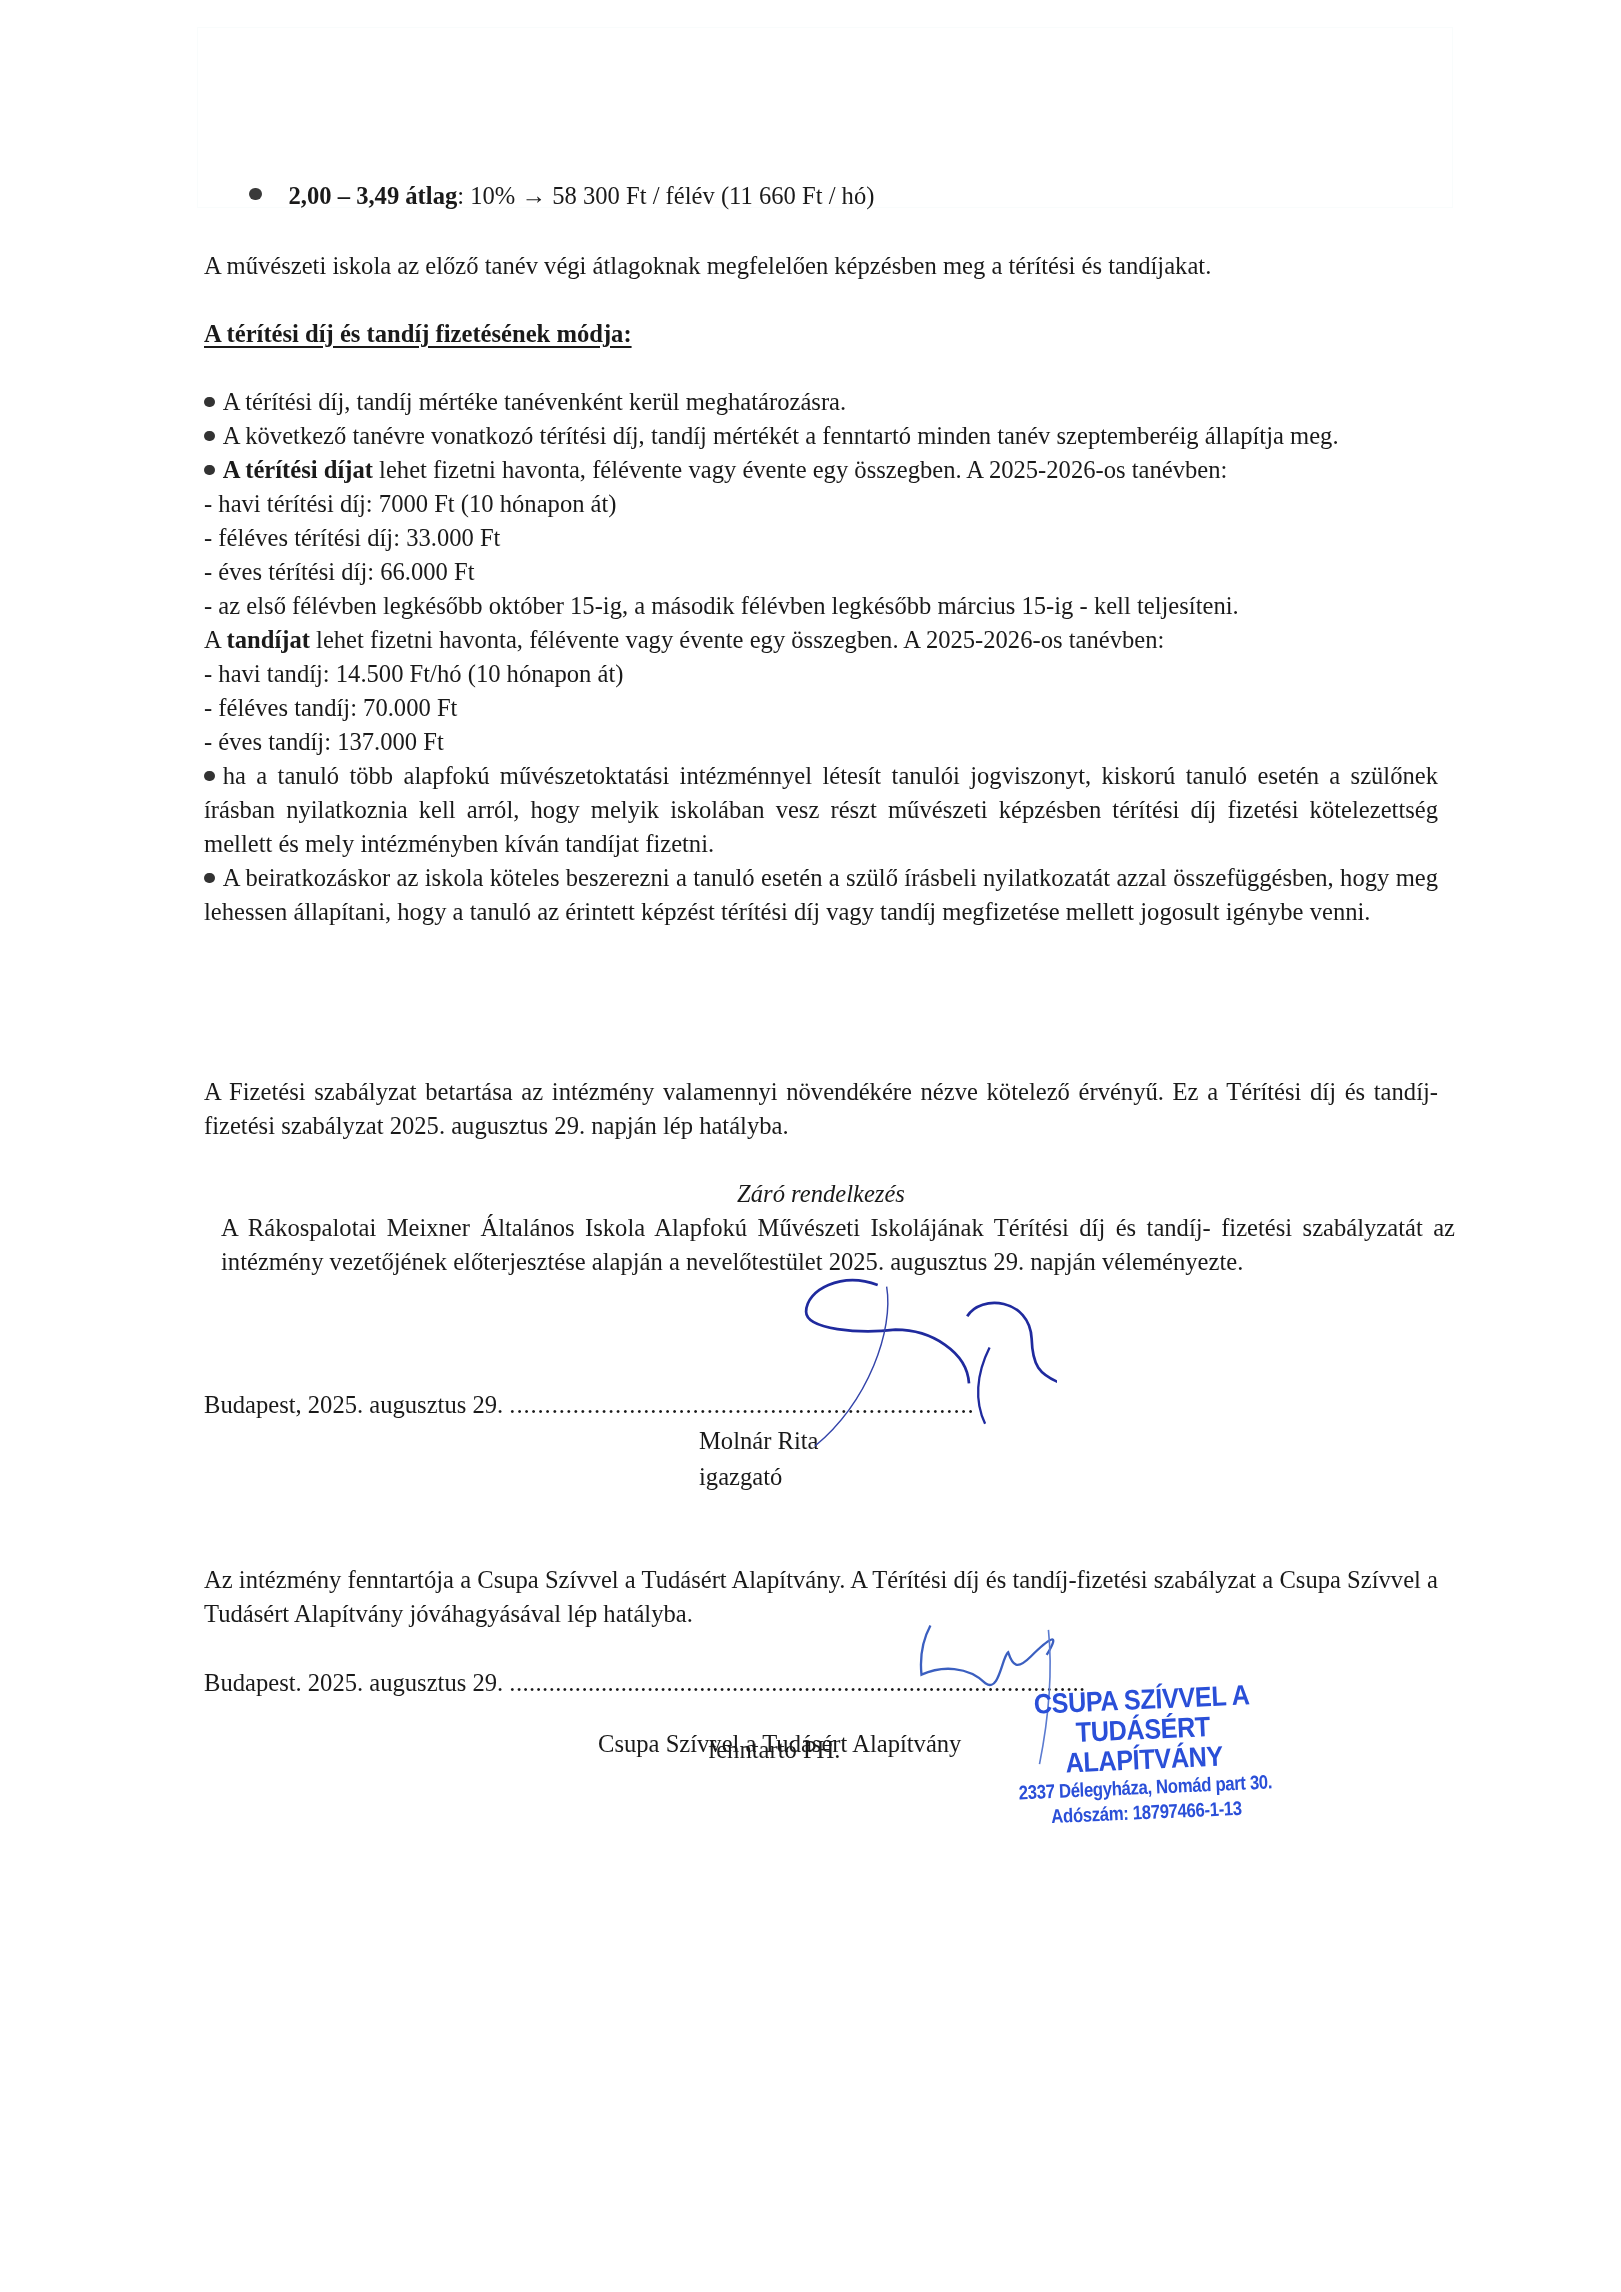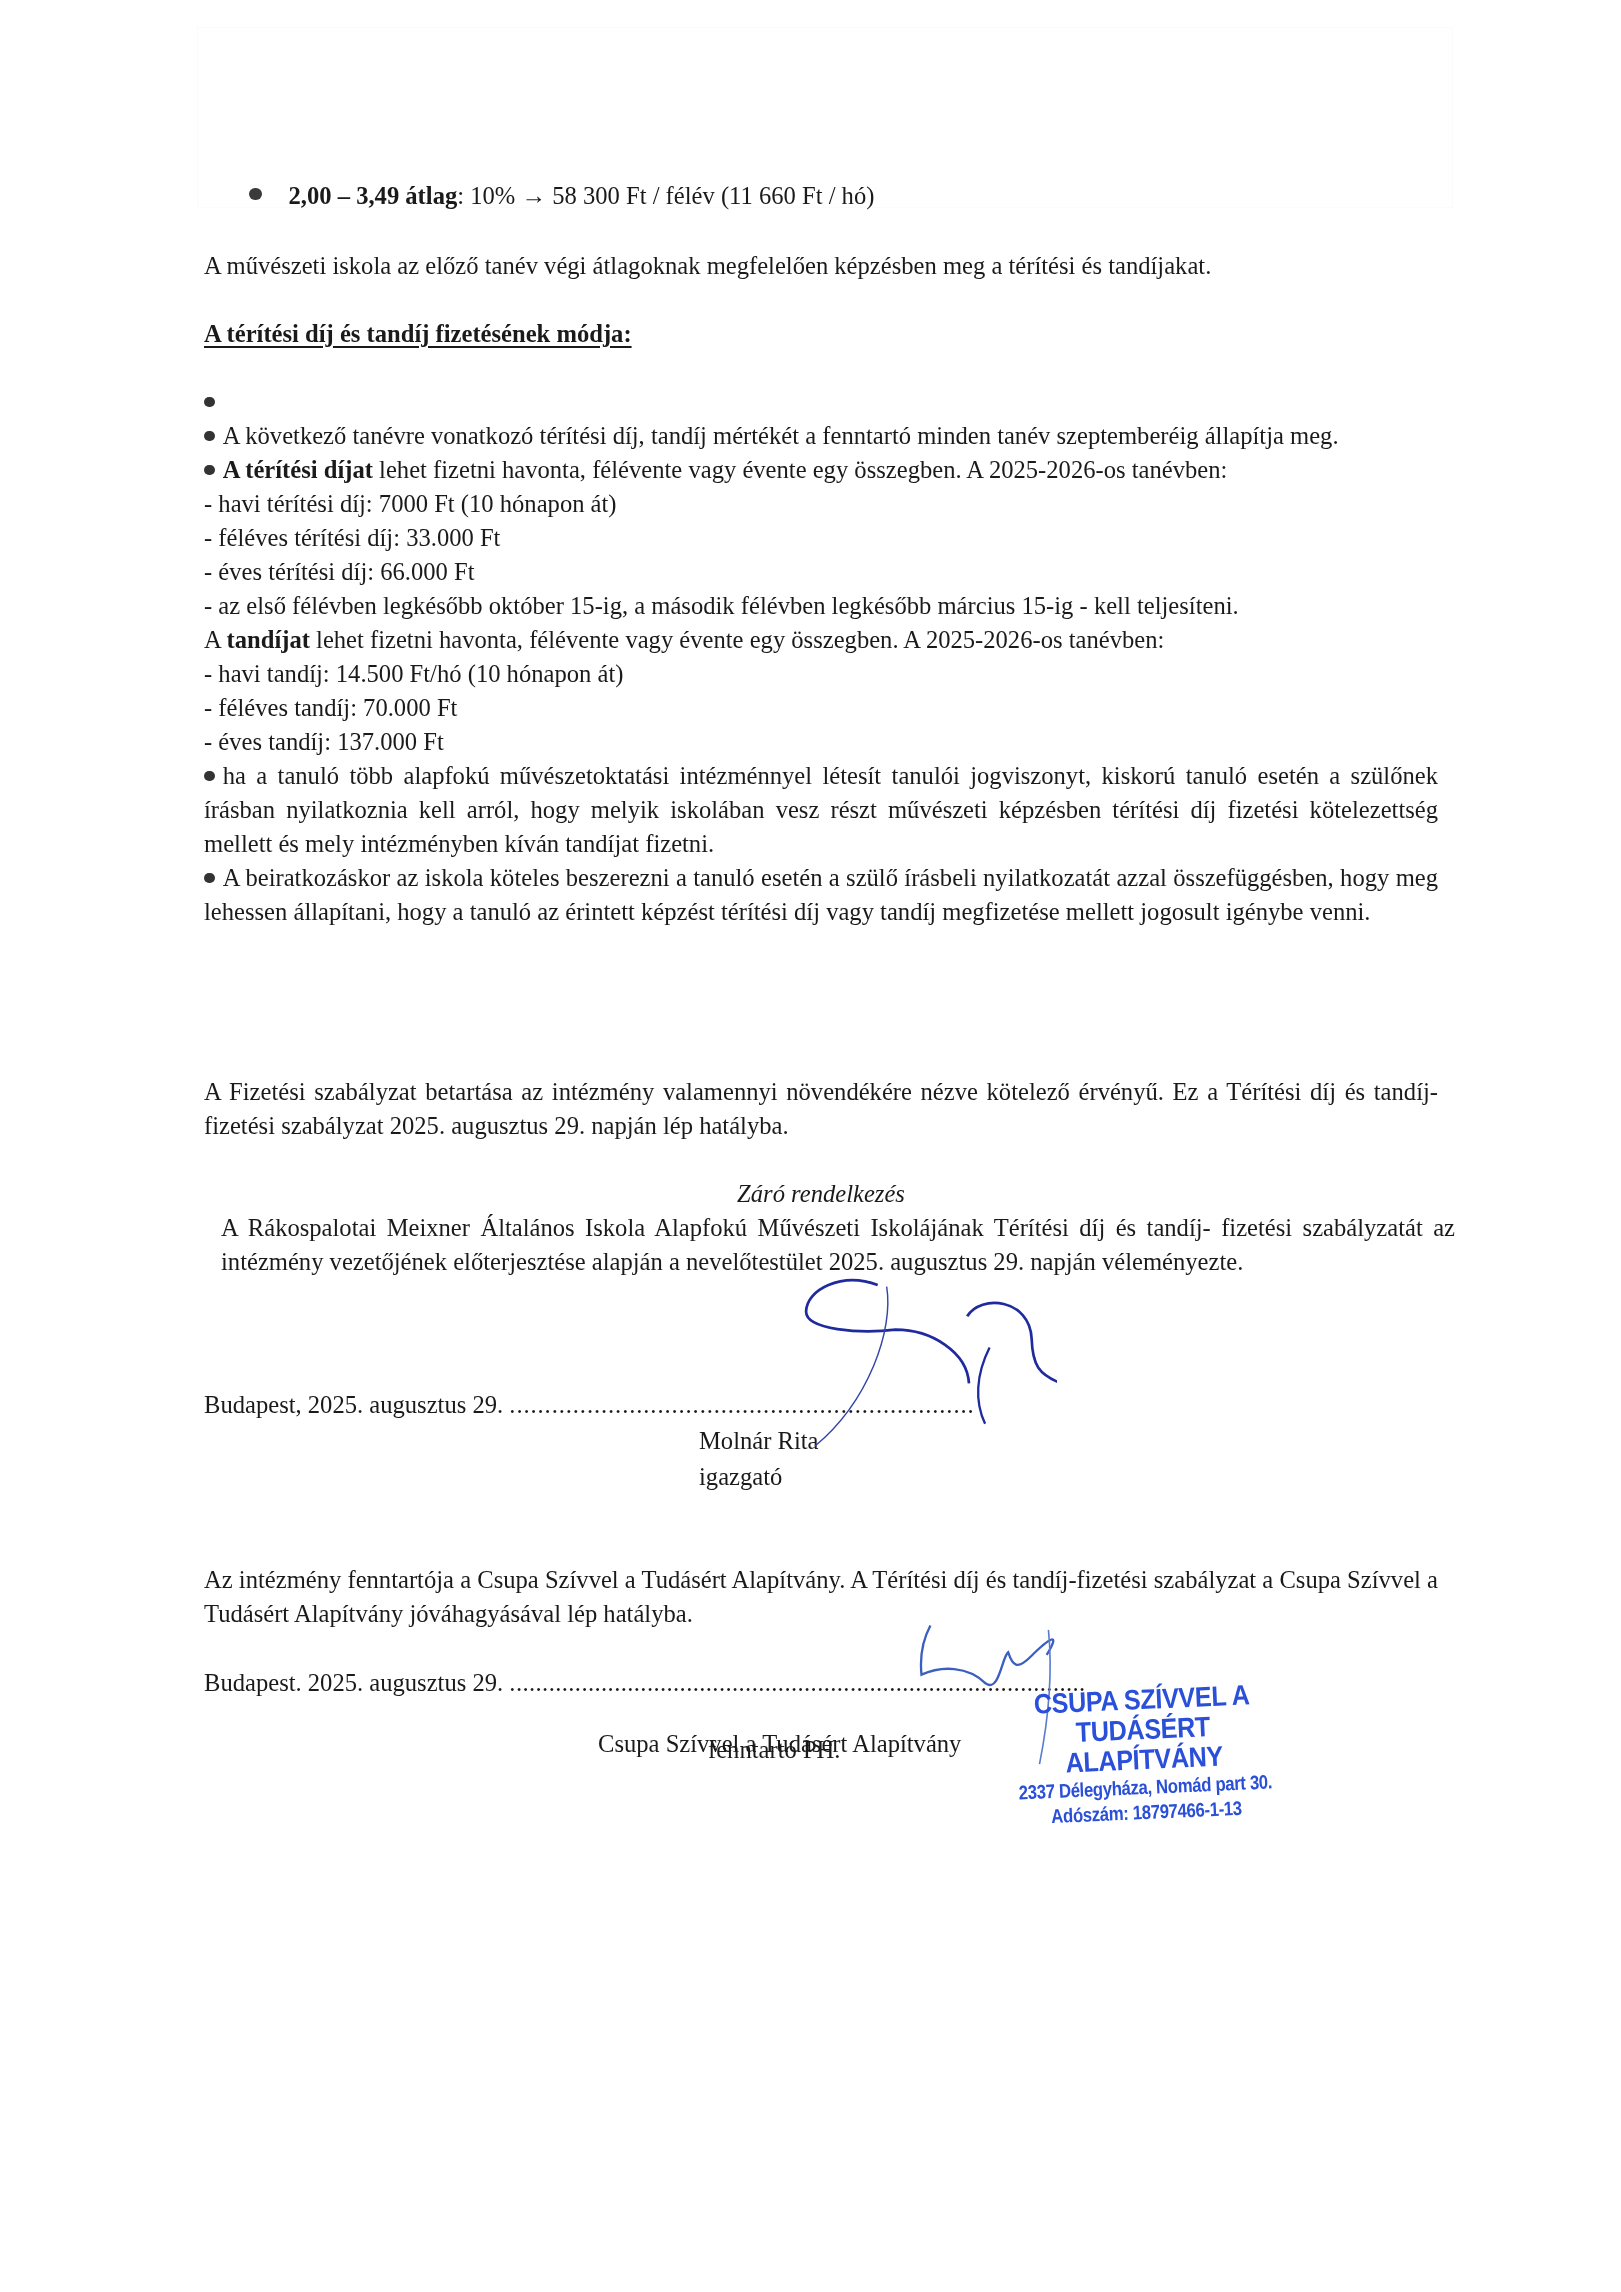--- a/index.html
+++ b/index.html
@@ -41,21 +41,21 @@
     <span class="bullet-big" style="margin-right:27px;"></span><b>2,00 – 3,49 átlag</b><span>: 10% → 58 300 Ft / félév (11 660 Ft / hó)</span>
   </div>
 
   <div class="text" style="top:249px;">A művészeti iskola az előző tanév végi átlagoknak megfelelően képzésben meg a térítési és tandíjakat.</div>
 
   <div class="text" style="top:317px;">
     <span class="underline">A térítési díj és tandíj fizetésének módja:</span>
   </div>
 
   <div class="text justify" style="top:385px;">
-    <span class="line"><span class="bullet"></span></span>
+    <span class="line"><span class="bullet"></span><span>A térítési díj, tandíj mértéke tanévenként kerül meghatározásra.</span></span>
     <span class="line"><span class="bullet"></span><span>A következő tanévre vonatkozó térítési díj, tandíj mértékét a fenntartó minden tanév szeptemberéig állapítja meg.</span></span>
     <span class="line"><span class="bullet"></span><b>A térítési díjat</b><span> lehet fizetni havonta, félévente vagy évente egy összegben. A 2025-2026-os tanévben:</span></span>
     <span class="line">- havi térítési díj: 7000 Ft (10 hónapon át)</span>
     <span class="line">- féléves térítési díj: 33.000 Ft</span>
     <span class="line">- éves térítési díj: 66.000 Ft</span>
     <span class="line" style="text-align:justify;"> - az első félévben legkésőbb október 15-ig, a második félévben legkésőbb március 15-ig - kell teljesíteni.</span>
     <span class="line"><span>A </span><b>tandíjat</b><span> lehet fizetni havonta, félévente vagy évente egy összegben. A 2025-2026-os tanévben:</span></span>
     <span class="line">- havi tandíj: 14.500 Ft/hó (10 hónapon át)</span>
     <span class="line">- féléves tandíj: 70.000 Ft</span>
     <span class="line">- éves tandíj: 137.000 Ft</span>

